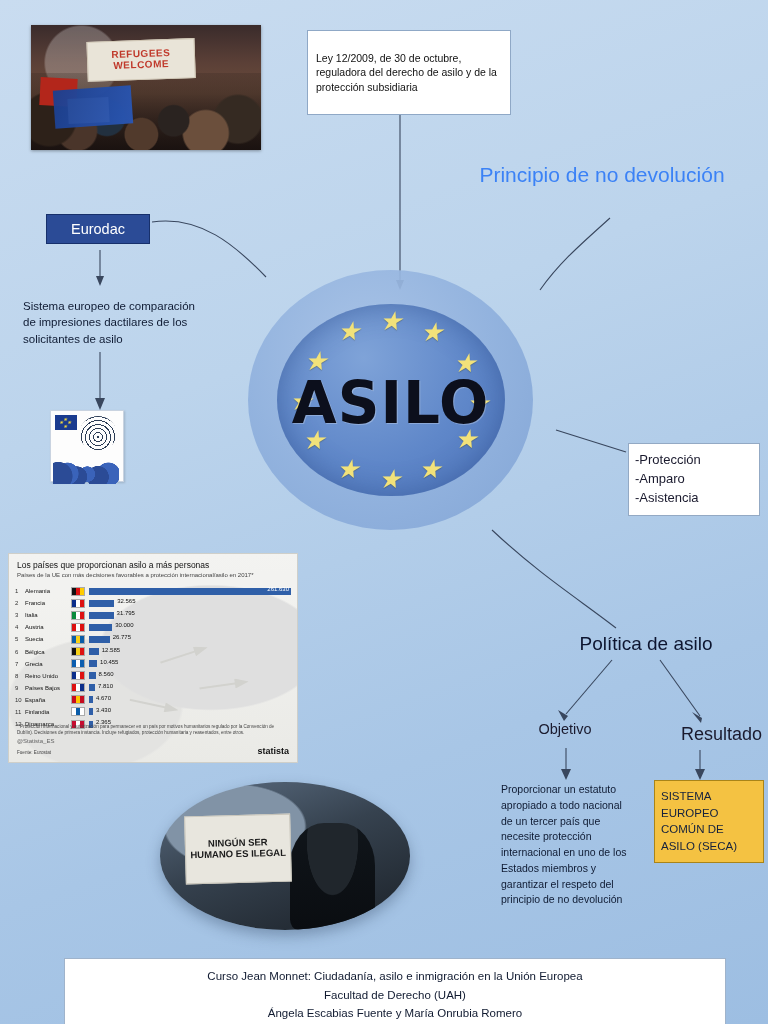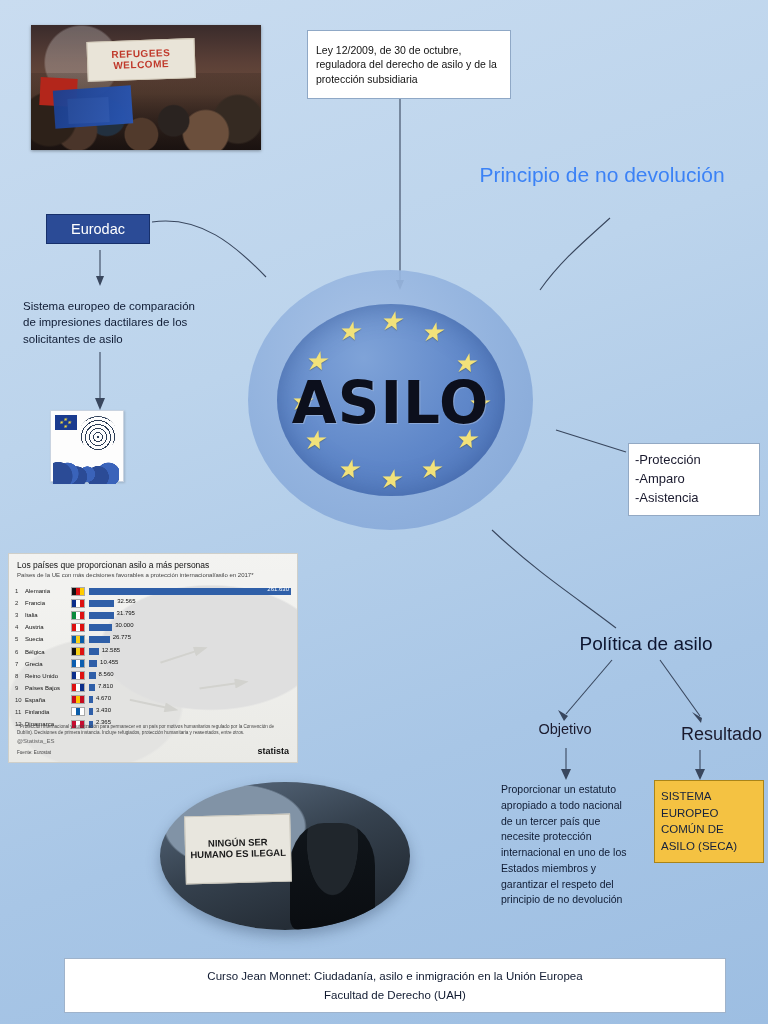--- a/index.html
+++ b/index.html
@@ -78,21 +78,21 @@
     position: absolute; left: 16%; top: 58%;
     width: 18%; height: 20%;
     background: #dcd9d2;
     transform: rotate(-3deg);
   }
 
   
   .law-box {
     left: 307px; top: 30px;
     width: 186px;
-    padding: 12px 8px;
+    padding: 20px 8px;
     background: #ffffff;
     border: 1px solid #8fa8c6;
     font-size: 10.5px;
     line-height: 1.38;
     color: #111;
   }
 
   
   .eurodac {
     left: 46px; top: 214px;
@@ -572,13 +572,14 @@
 </div>
 
 <div class="abs photo-illegal">
   <div class="figure"></div>
   <div class="sign">NINGÚN SER HUMANO ES ILEGAL</div>
 </div>
 
 <div class="abs footer">
   <div>Curso Jean Monnet: Ciudadanía, asilo e inmigración en la Unión Europea</div>
   <div>Facultad de Derecho (UAH)</div>
+  <div>Ángela Escabias Fuente y María Onrubia Romero</div>
 </div>
 
 </body></html>

